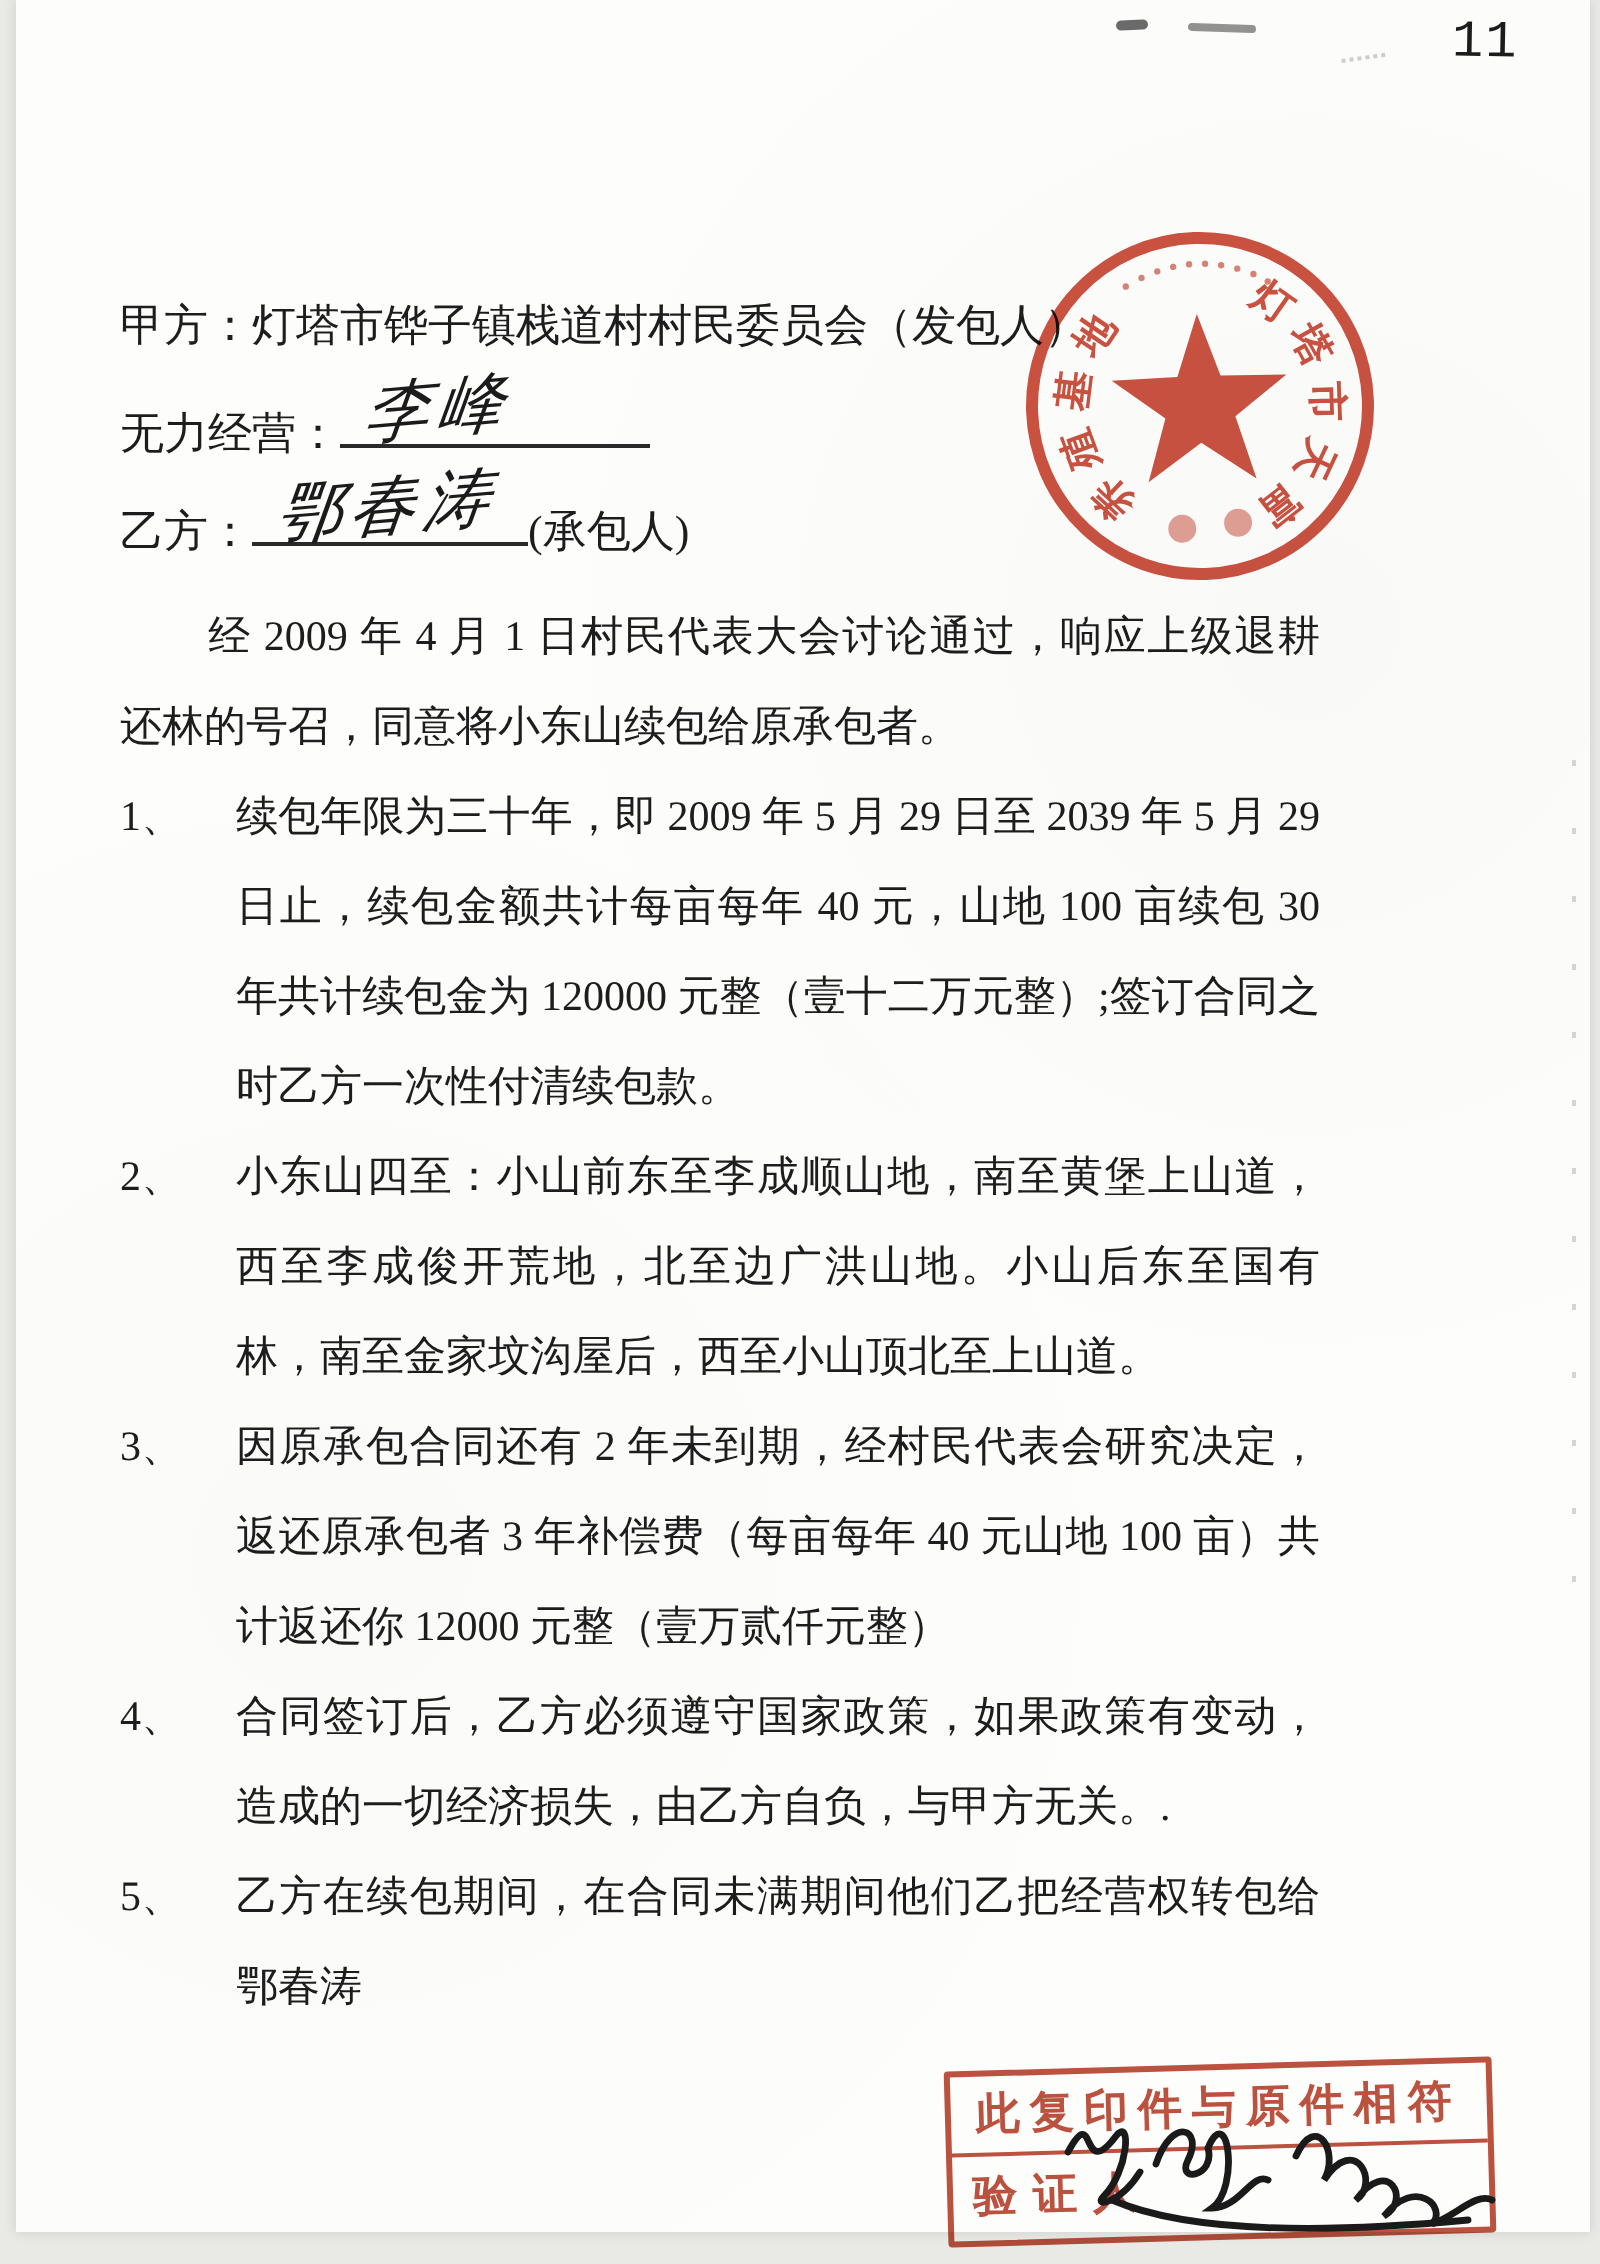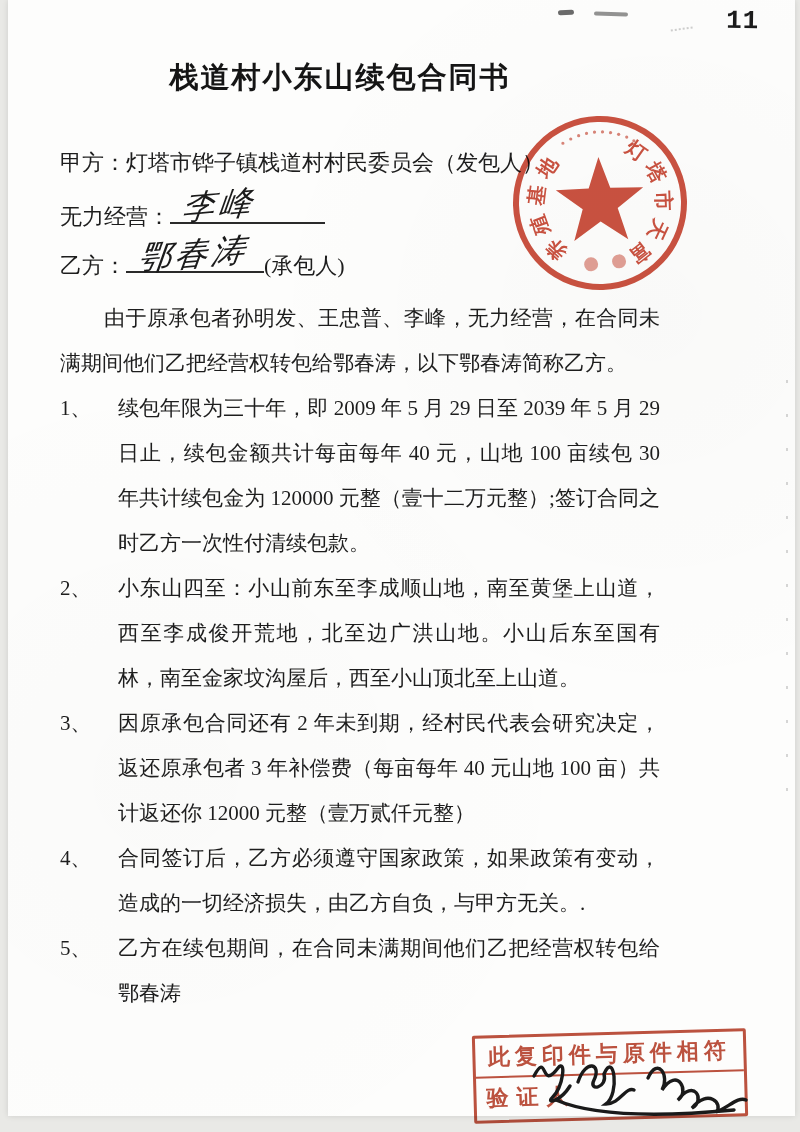--- a/index.html
+++ b/index.html
@@ -12,21 +12,21 @@
     position:absolute;left:8px;top:0;right:5px;bottom:16px;
     background:#fdfdfc;
     background-image:
       radial-gradient(circle at 82% 28%, rgba(0,0,0,0.015), transparent 40%),
       radial-gradient(circle at 20% 70%, rgba(0,0,0,0.012), transparent 45%);
     box-shadow:0 0 6px rgba(0,0,0,0.12);
   }
   .page-number{
     position:absolute;top:6px;left:718px;
     font-family:"Liberation Mono","DejaVu Sans Mono",monospace;
-    font-size:26px;color:#1c1c1c;letter-spacing:1px;transform:rotate(1deg);font-weight:bold;
+    font-size:26px;color:#1c1c1c;letter-spacing:1px;transform:rotate(1deg);
   }
   .smudge{position:absolute;background:#3a3a3a;border-radius:3px;}
   .smudge-a{left:550px;top:10px;width:16px;height:5px;opacity:.75;transform:rotate(-3deg);}
   .smudge-b{left:586px;top:12px;width:34px;height:4px;opacity:.55;transform:rotate(2deg);}
   .smudge-c{left:662px;top:18px;width:22px;height:10px;opacity:.35;background:transparent;
     border-bottom:2px dotted #777;transform:rotate(-8deg);border-radius:0;}
   .edge-dots{
     position:absolute;right:7px;top:380px;width:2px;height:420px;opacity:.3;
     background:repeating-linear-gradient(#7a7a7a 0 3px, transparent 3px 34px);
   }
@@ -81,31 +81,30 @@
 <body>
 
 <div class="page">
 
   <div class="page-number">11</div>
   <div class="smudge smudge-a"></div>
   <div class="smudge smudge-b"></div>
   <div class="smudge smudge-c"></div>
   <div class="edge-dots"></div>
 
-  <div class="doc-title">栈道村小东山续包合同书</div>
 
   <div class="content">
 
     <div class="party-row"><span>甲方：</span><span>灯塔市铧子镇栈道村村民委员会（发包人）</span></div>
 
     <div class="party-row" style="margin-top:5px;"><span>无力经营：</span><span class="sig-line rep"><span class="handwriting">李峰</span></span></div>
 
     <div class="party-row"><span>乙方：</span><span class="sig-line pb"><span class="handwriting">鄂春涛</span></span><span>(承包人)</span></div>
 
-    <p class="preamble">由于原承包者孙明发、王忠普、李峰，无力经营，在合同未满期间他们乙把经营权转包给鄂春涛，以下鄂春涛简称乙方。</p>
+    <p class="preamble">经 2009 年 4 月 1 日村民代表大会讨论通过，响应上级退耕还林的号召，同意将小东山续包给原承包者。</p>
 
     <div class="clause">
       <span class="clause-num">1、</span>
       <span class="clause-text">续包年限为三十年，即 2009 年 5 月 29 日至 2039 年 5 月 29 日止，续包金额共计每亩每年 40 元，山地 100 亩续包 30 年共计续包金为 120000 元整（壹十二万元整）;签订合同之时乙方一次性付清续包款。</span>
     </div>
     <div class="clause">
       <span class="clause-num">2、</span>
       <span class="clause-text">小东山四至：小山前东至李成顺山地，南至黄堡上山道，西至李成俊开荒地，北至边广洪山地。小山后东至国有林，南至金家坟沟屋后，西至小山顶北至上山道。</span>
     </div>
     <div class="clause">

